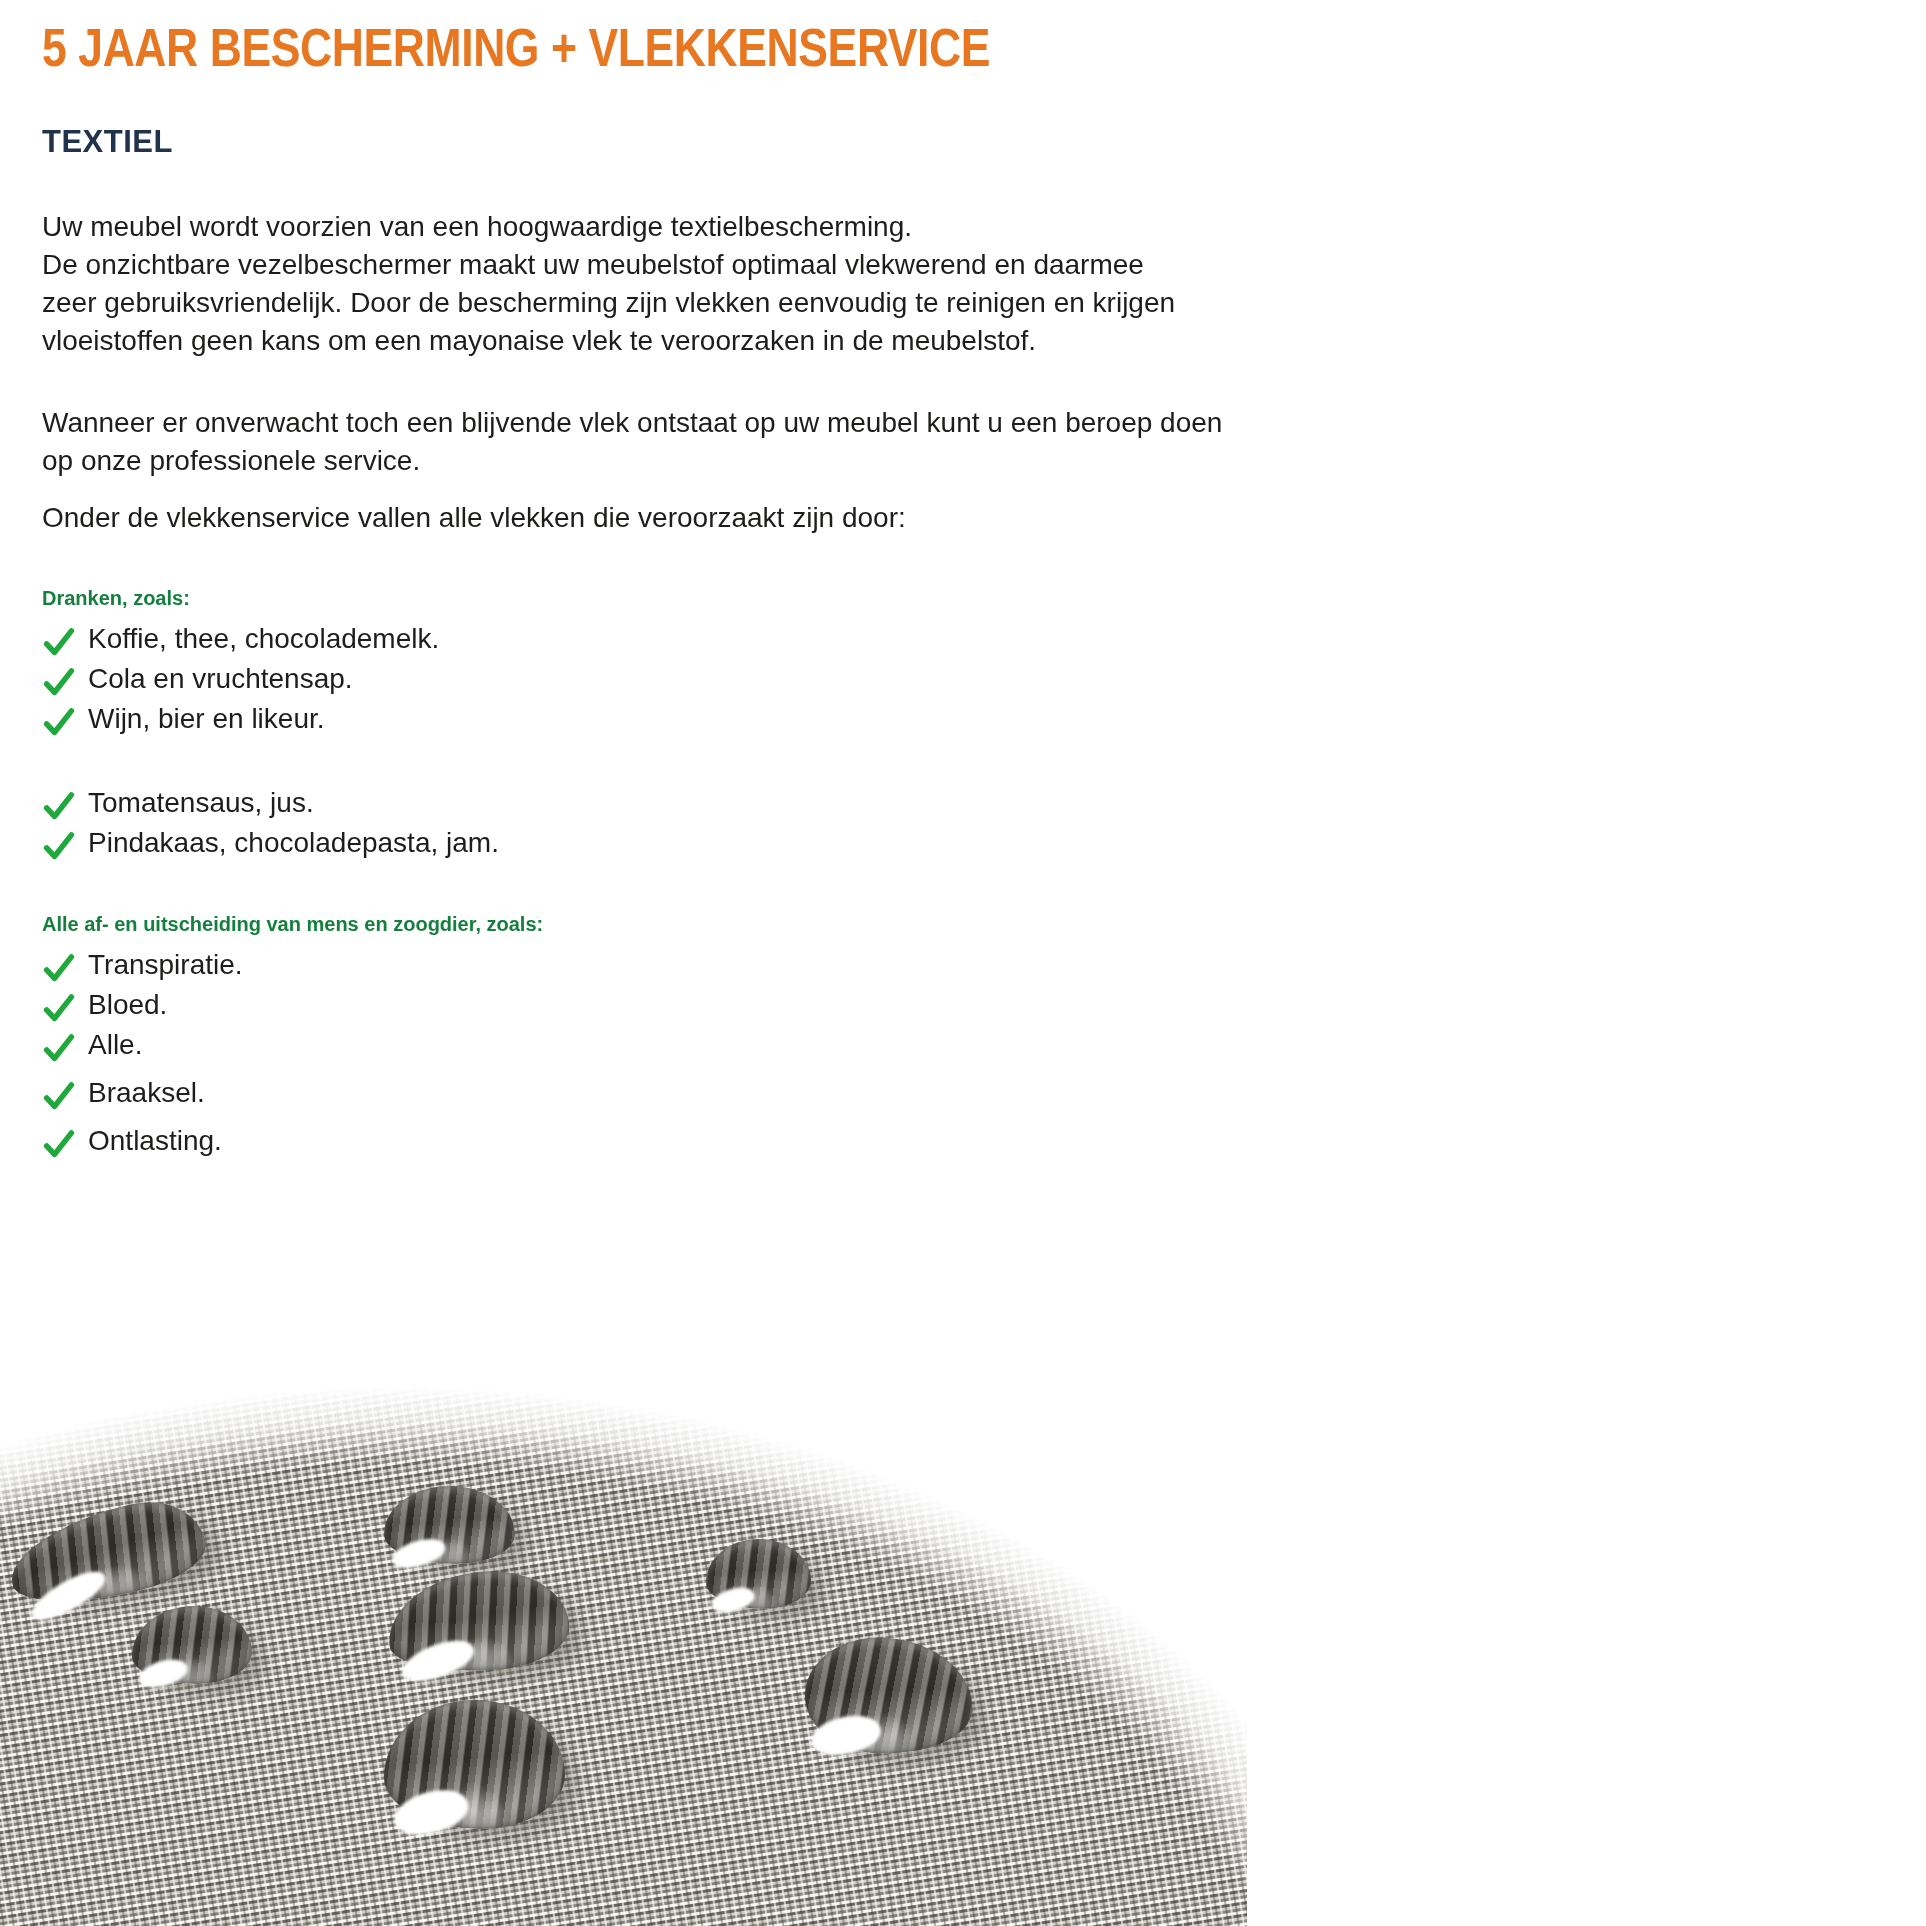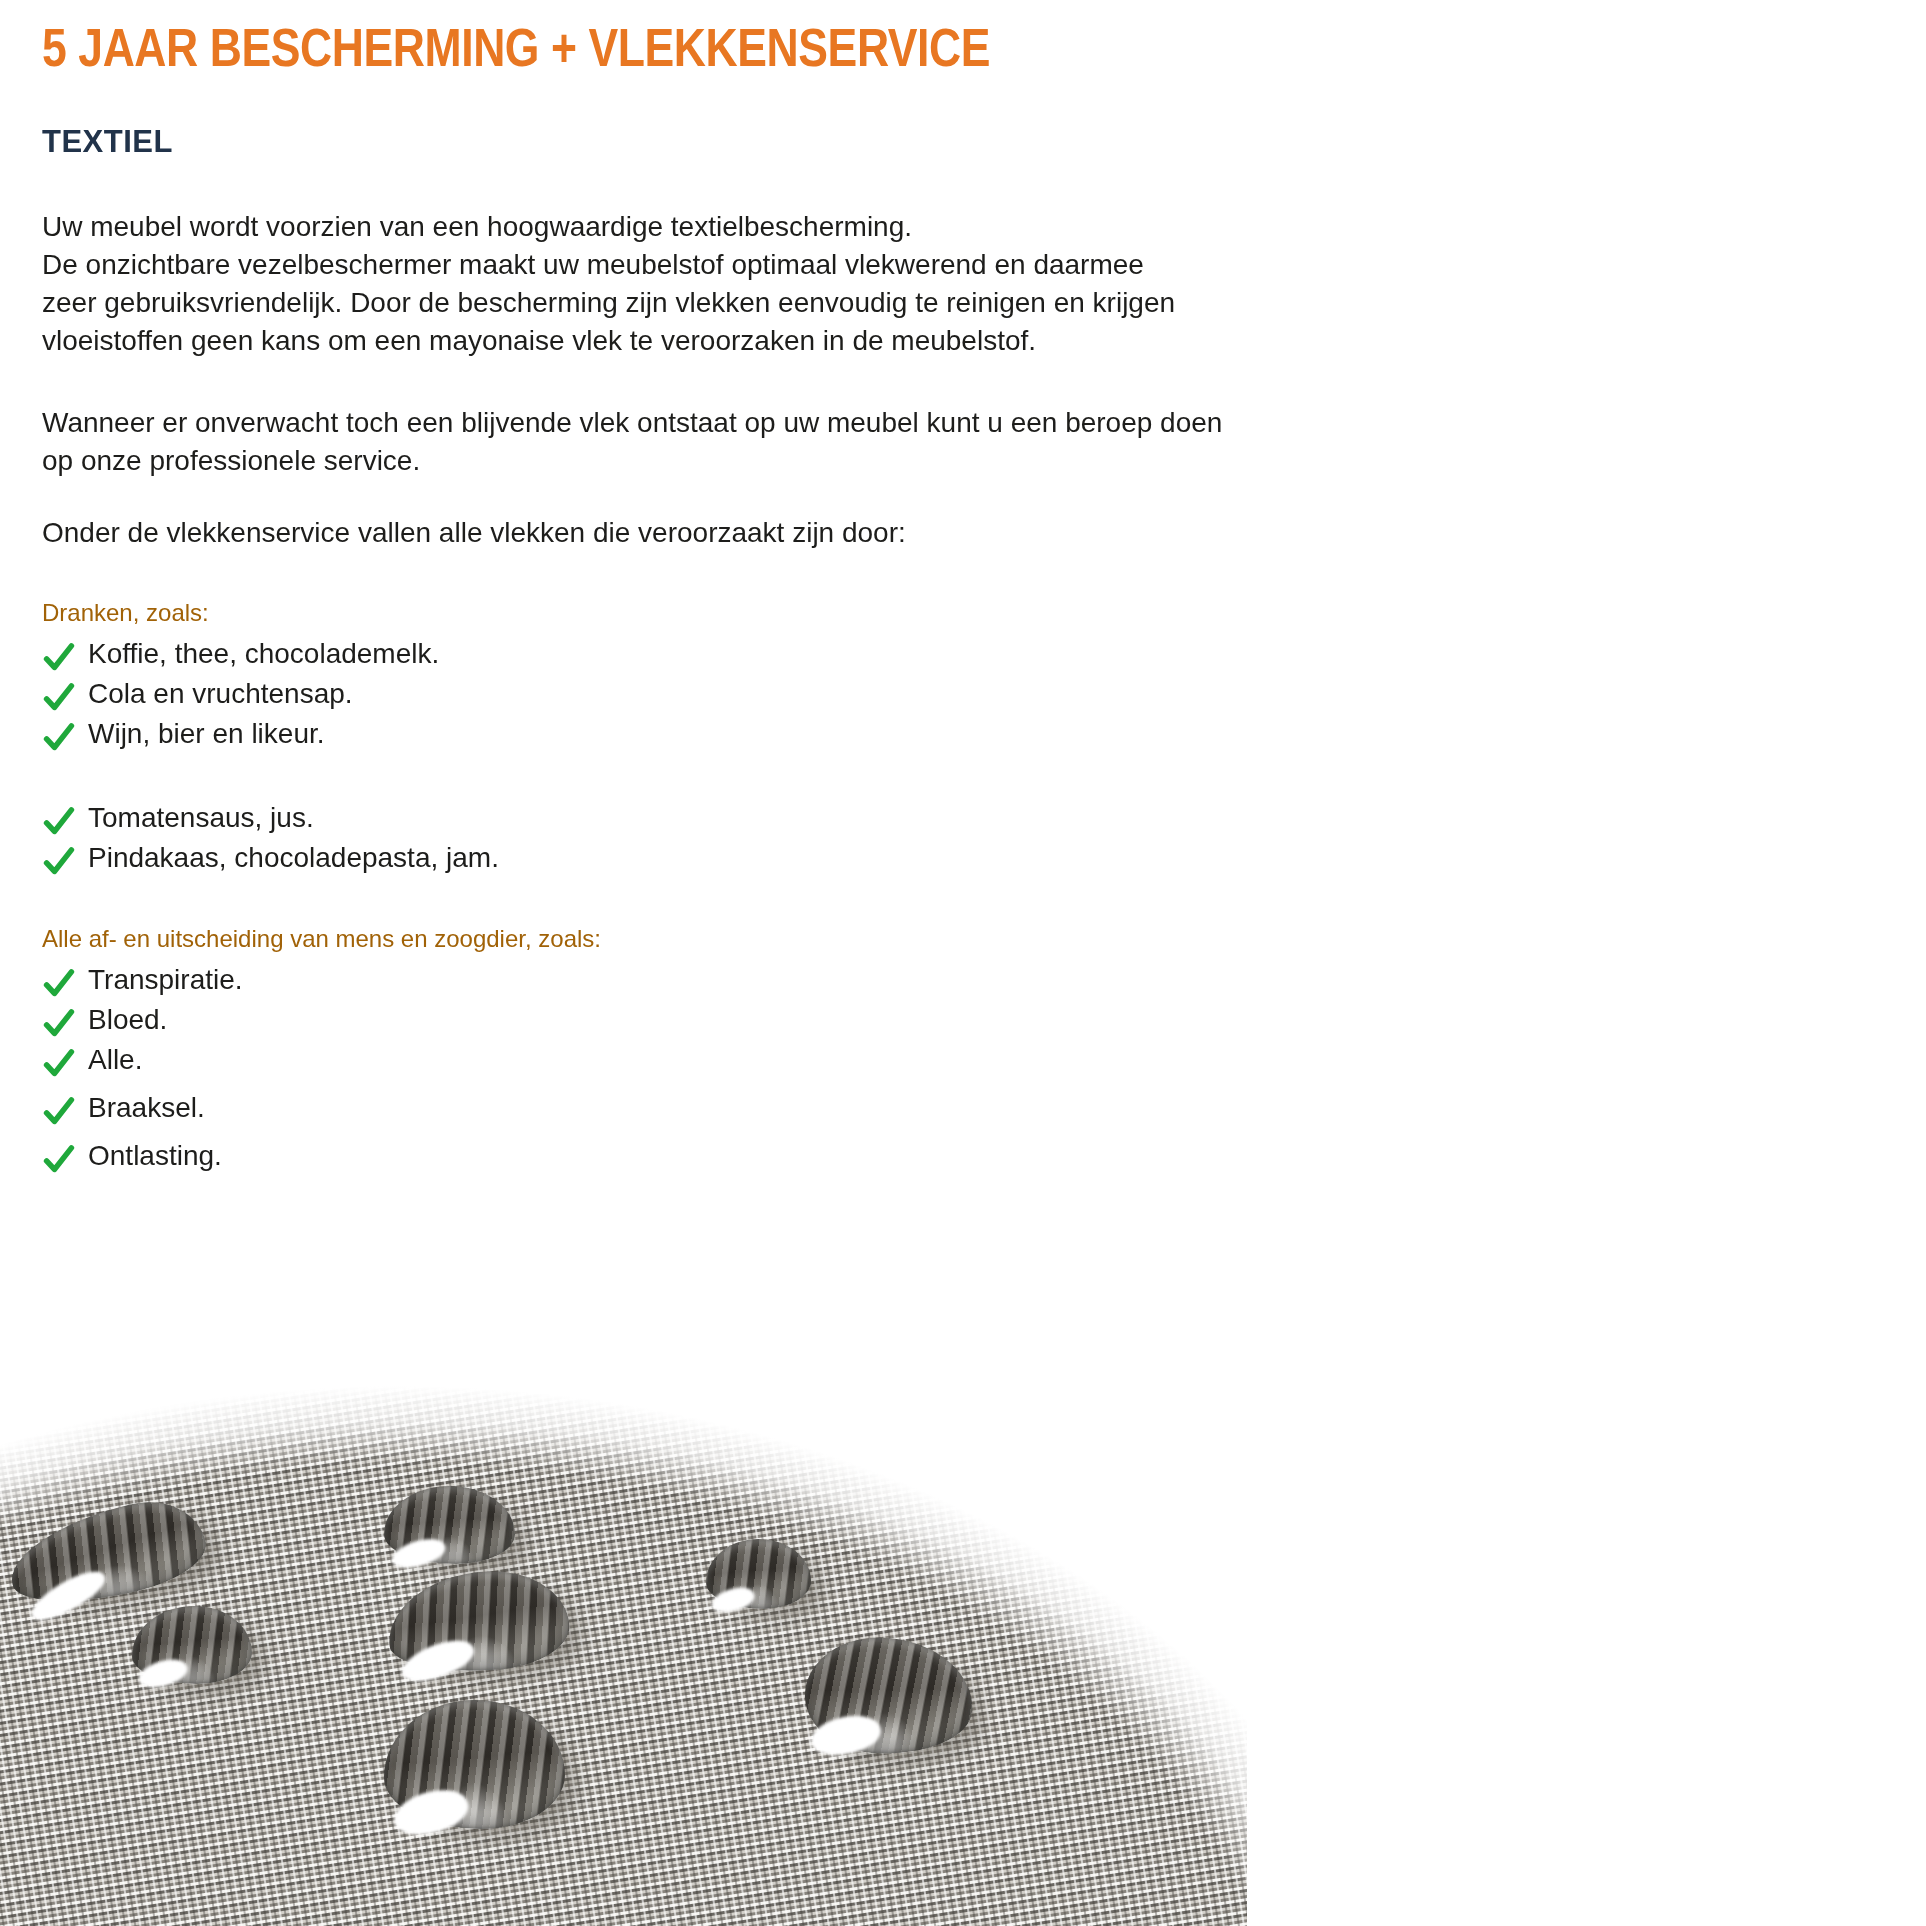--- a/index.html
+++ b/index.html
@@ -39,28 +39,28 @@
     font-size: 31px; line-height: 1.0;
     font-weight: 800;
     color: var(--navy);
     letter-spacing: 0.5px;
   }
 
   .para { margin: 0; font-size: 28px; line-height: 38px; }
   .para .line { display: block; }
   .p1 { margin-top: 51px; }
   .p2 { margin-top: 44px; }
-  .p3 { margin-top: 34px; }
+  .p3 { margin-top: 19px; }
 
   .list-section { margin-top: 44px; }
   .list-heading {
     margin: 0 0 4px;
-    font-size: 24px; line-height: 34px;
-    font-weight: 400;
-    color: #a16207;
+    font-size: 20px; line-height: 34px;
+    font-weight: 700;
+    color: #15803d;
   }
   ul.check-list { list-style: none; margin: 0; padding: 0; }
   li.check-item {
     display: flex; align-items: flex-end;
     min-height: 40px;
     font-size: 28px; line-height: 40px;
   }
   li.check-item.spaced { margin-top: 8px; }
   .check {
     color: var(--check-green);

